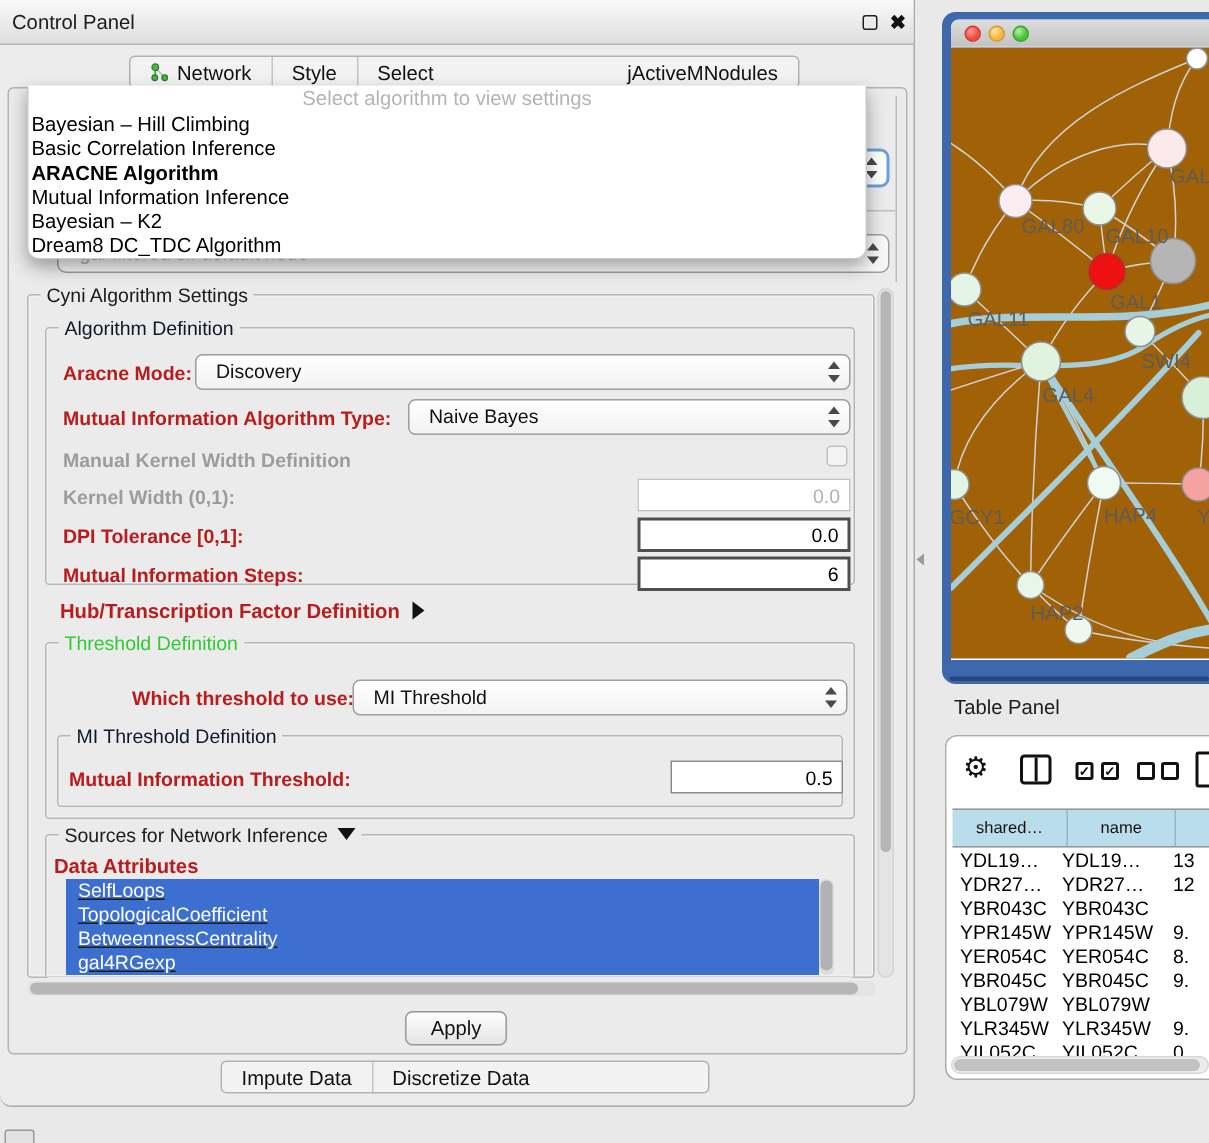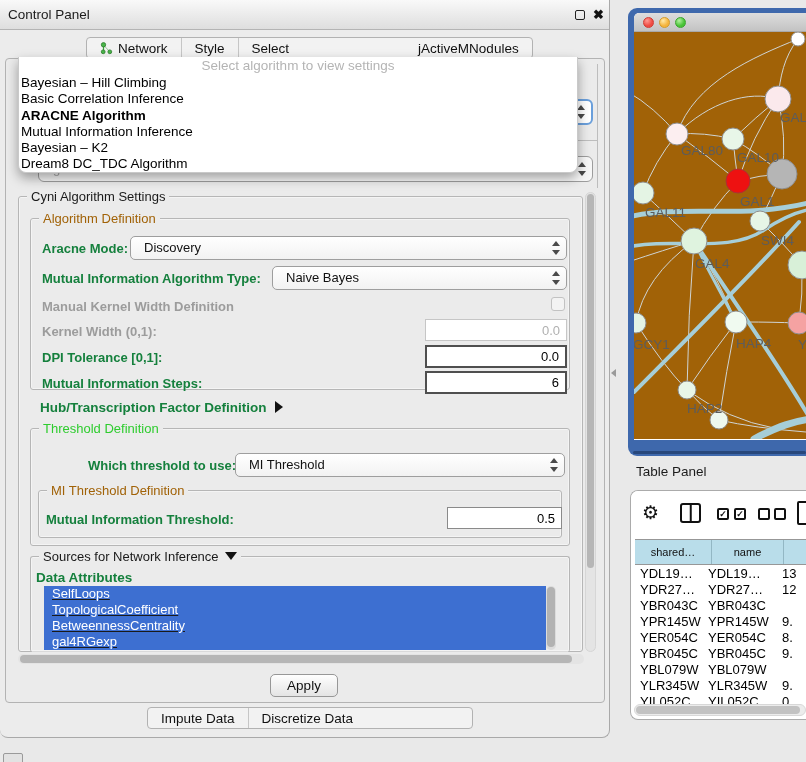--- a/index.html
+++ b/index.html
@@ -38,24 +38,24 @@
   
   .dropdown { position:absolute; left:18px; top:57px; width:560px; height:116px; background:#fff;
     border:1px solid #c9c9c9; border-top:none; border-radius:0 0 8px 8px; box-shadow:0 5px 12px rgba(0,0,0,0.35); z-index:20; overflow:hidden; }
   .dd-hint { height:18px; line-height:18px; text-align:center; color:#b4b4b4; font-size:13.5px; }
   .dd-item { height:16.3px; line-height:16.3px; font-size:13.5px; padding-left:2px; color:#000; }
   .dd-item.selected { font-weight:bold; }
 
   
   .fieldset { position:absolute; border:1px solid #b6b6b6; border-radius:3px; box-shadow:inset 0 0 0 0.5px #fdfdfd; }
   .legend { position:absolute; top:-8px; left:8px; background:#ebebeb; padding:0 4px; font-size:13px; line-height:15px; white-space:nowrap; }
-  .legend.blue { color:#a16207; }
+  .legend.blue { color:#0f172a; }
   .legend.green { color:#2ecc2e; }
 
-  .flabel { position:absolute; font-size:13px; font-weight:bold; color:#15803d; white-space:nowrap; }
+  .flabel { position:absolute; font-size:13px; font-weight:bold; color:#b91c1c; white-space:nowrap; }
   .flabel.disabled { color:#9c9c9c; }
 
   .combo { position:absolute; background:linear-gradient(#ffffff,#f2f2f2); border:1px solid #9e9e9e; border-radius:5px; font-size:13px; line-height:22px; padding-left:13px; color:#111; }
   .field { position:absolute; background:#fff; border:1px solid #8a8a8a; font-size:13px; text-align:right; padding-right:6px; color:#000; font-family:"Liberation Sans",sans-serif; }
   .field.strong { border:2px solid #4f4f4f; }
   .field.disabled { border:1px solid #c6c6c6; color:#b0b0b0; }
   .checkbox { position:absolute; width:14px; height:14px; border:1px solid #c2c2c2; border-radius:3px; background:#f3f3f3; }
 
   .tri-right { display:inline-block; width:0; height:0; border-top:6px solid transparent; border-bottom:6px solid transparent; border-left:8px solid #111; margin-left:8px; vertical-align:-1px; }
   .tri-down { display:inline-block; width:0; height:0; border-left:6px solid transparent; border-right:6px solid transparent; border-top:8px solid #111; margin-left:6px; vertical-align:1px; }

